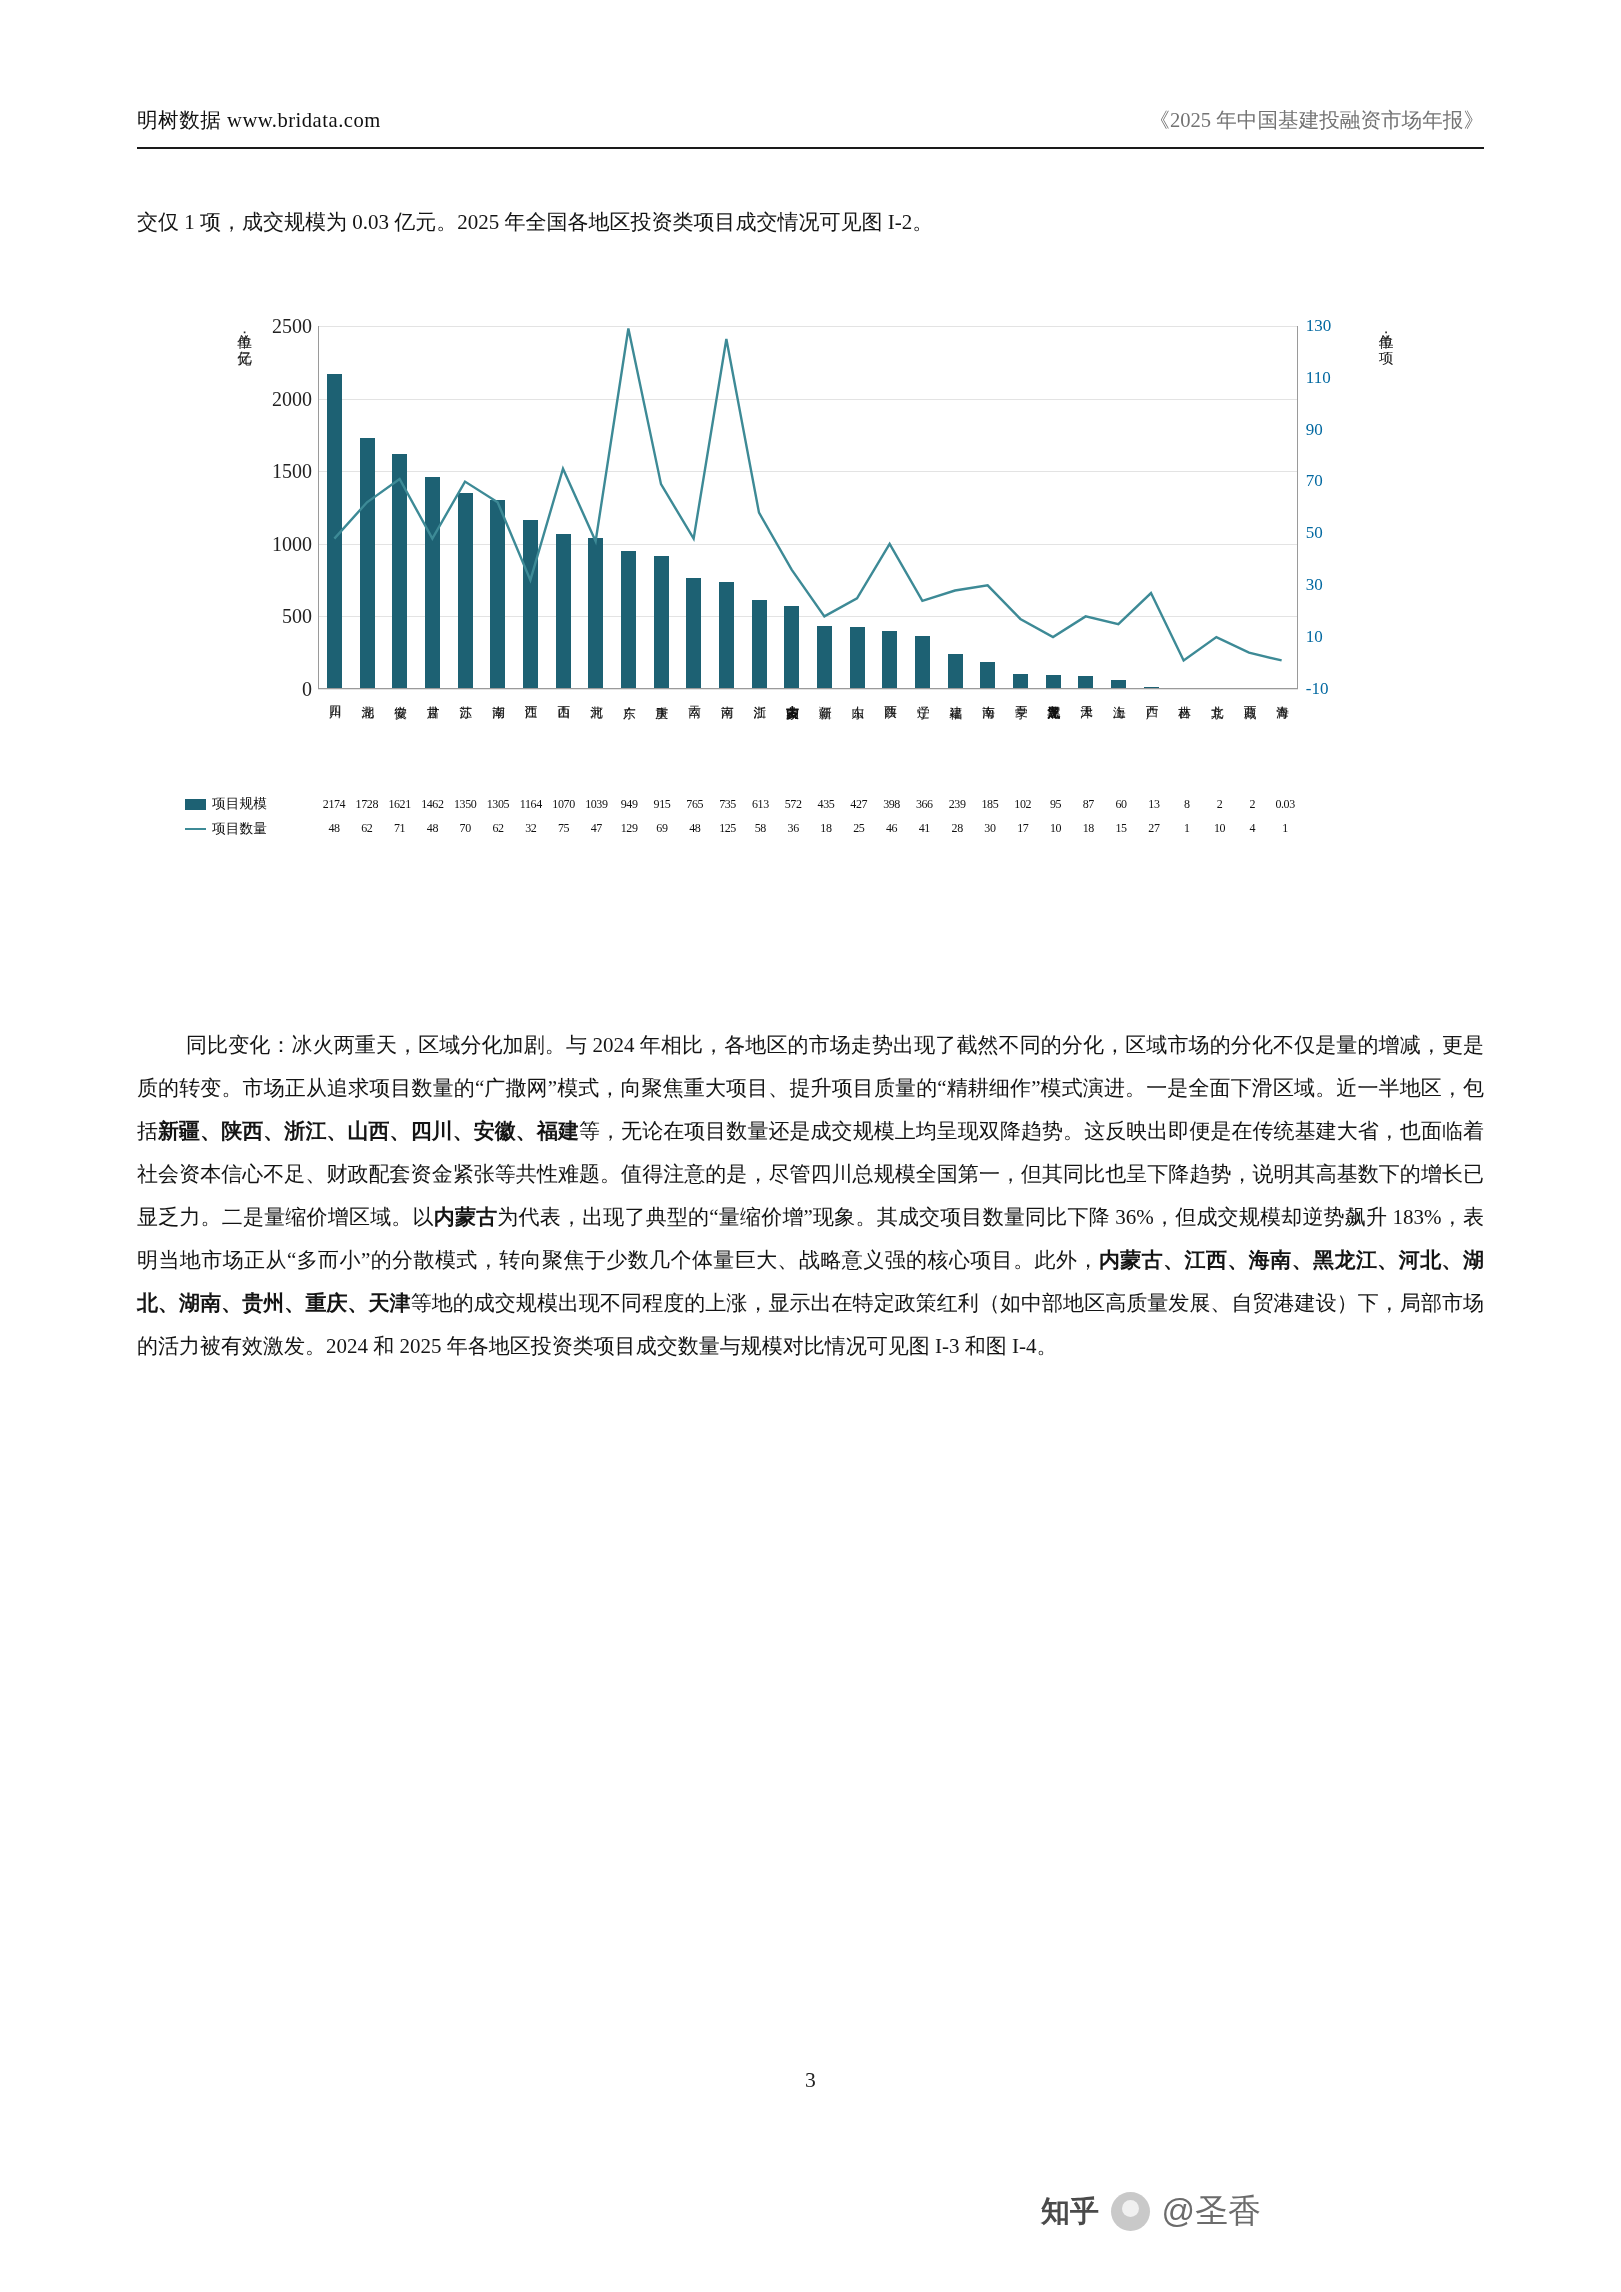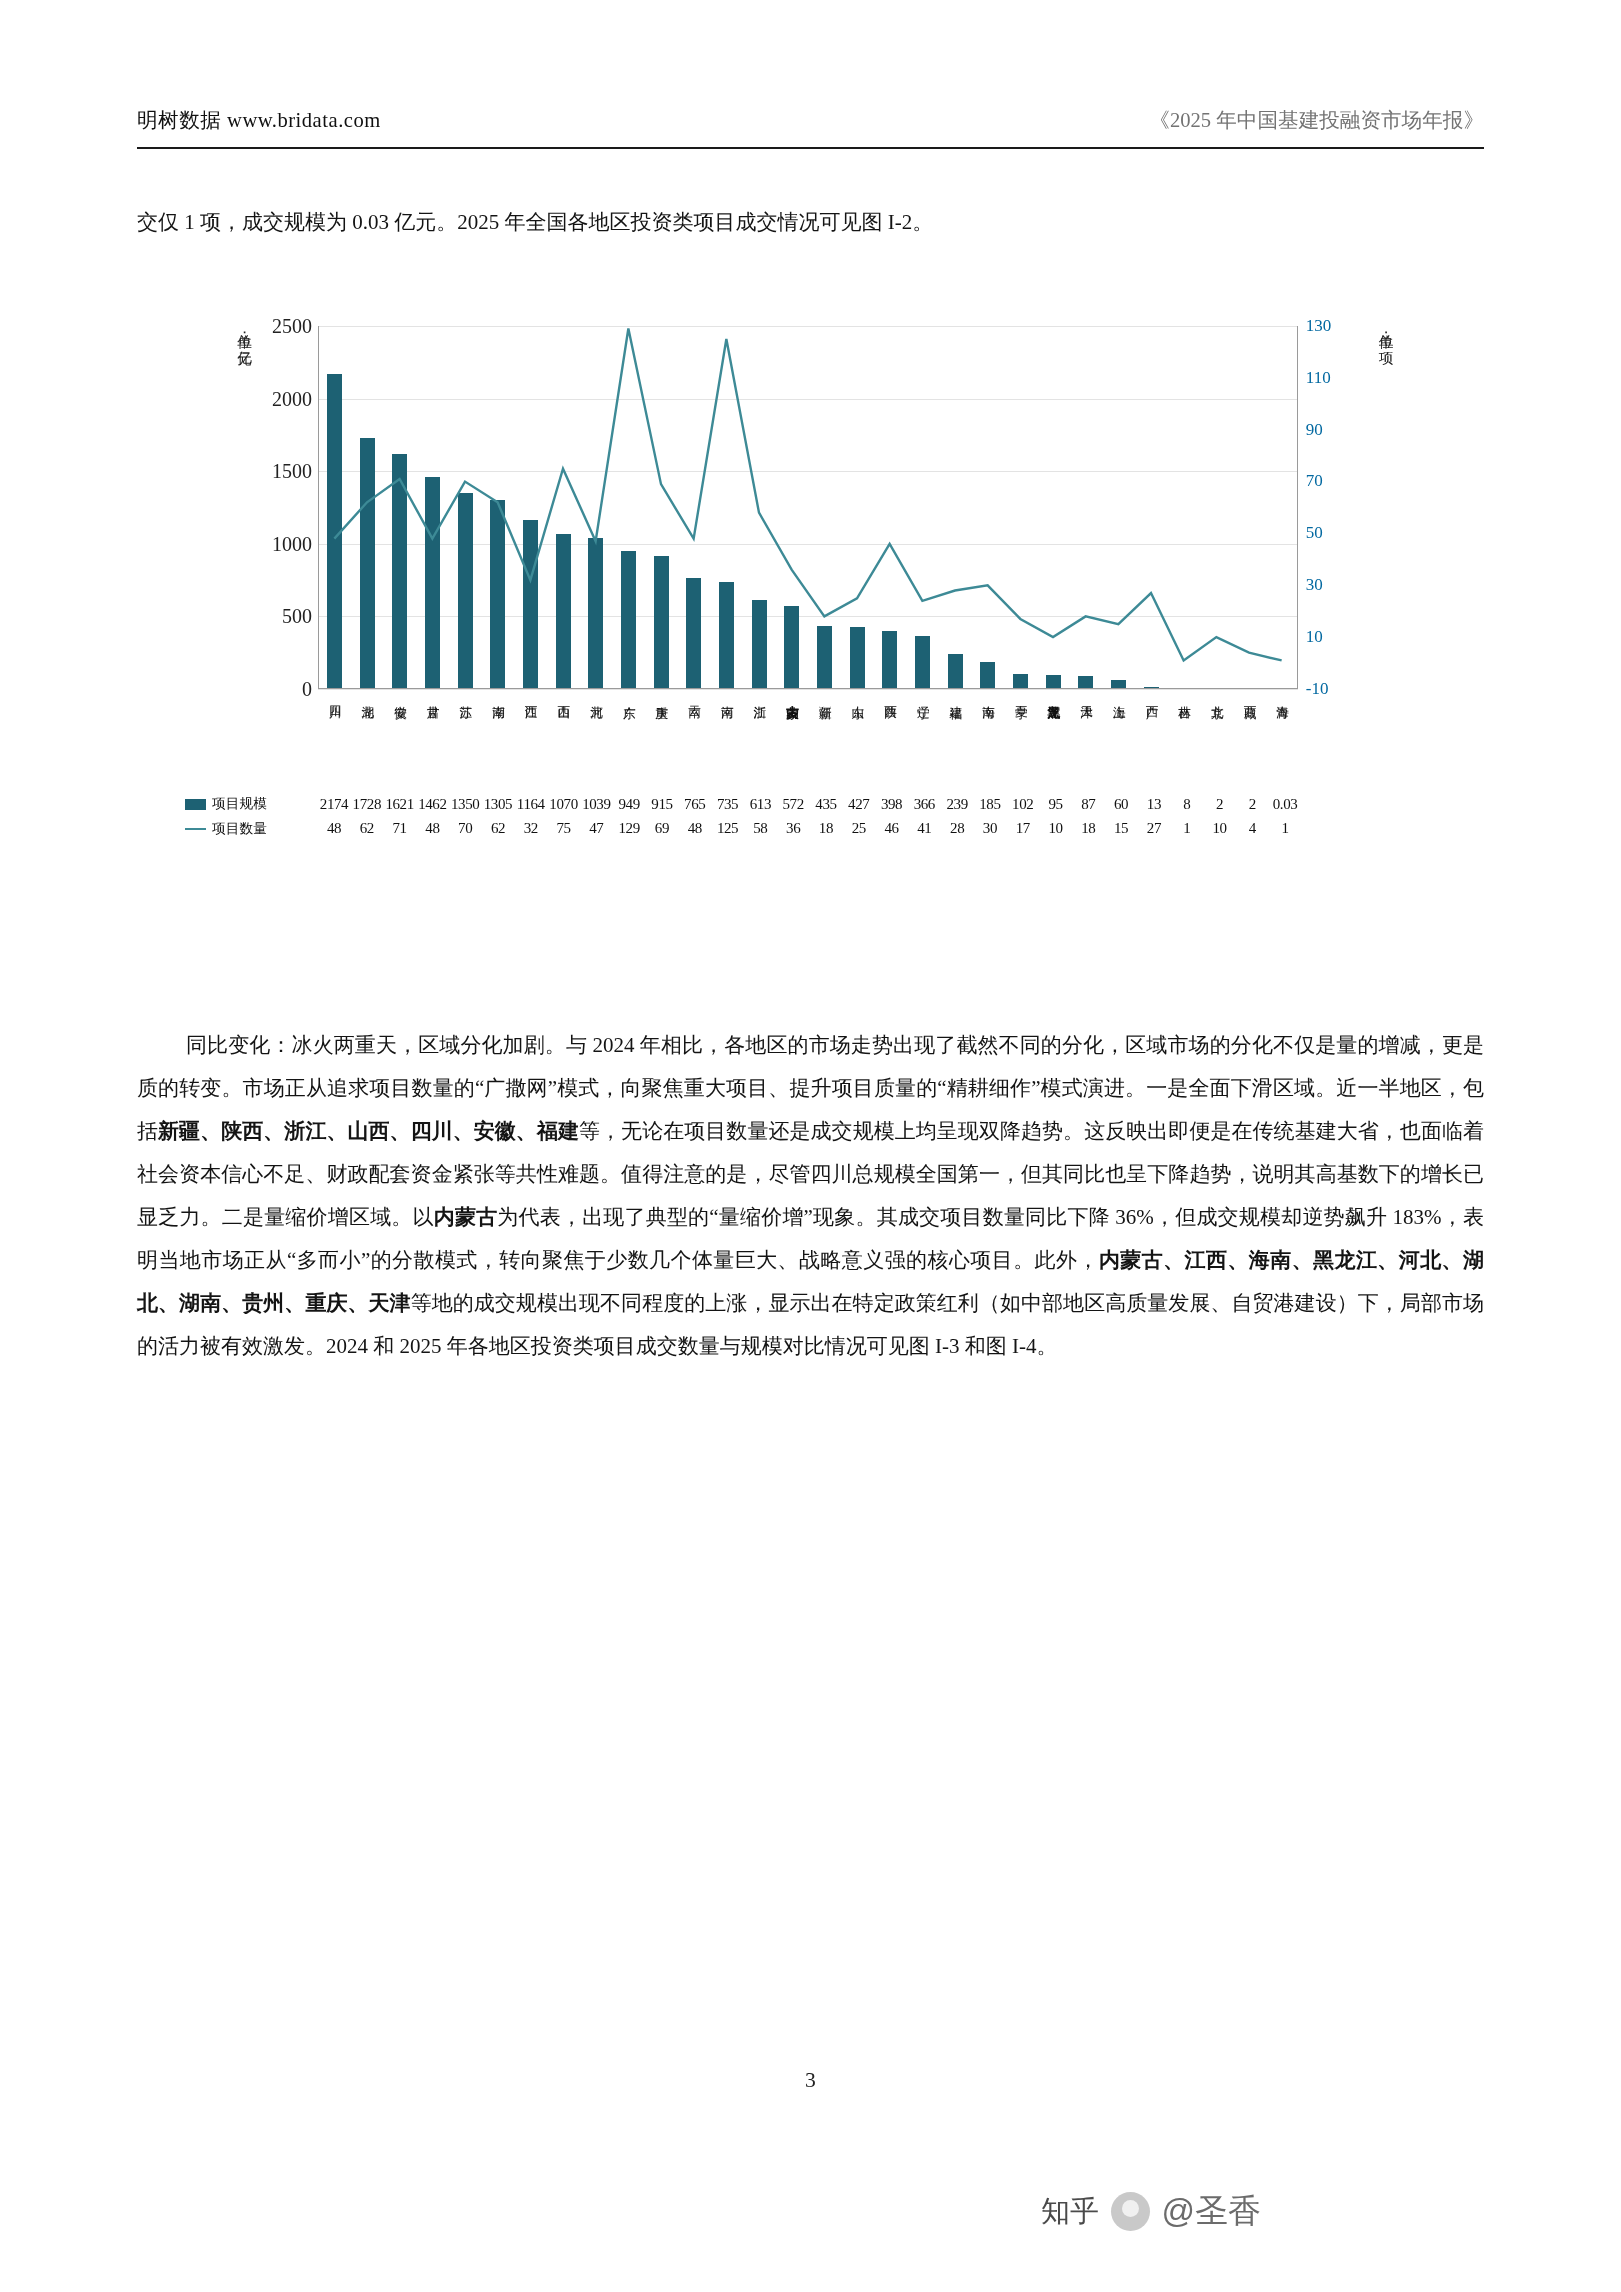--- a/index.html
+++ b/index.html
@@ -175,21 +175,21 @@
     gap: 5.9px;
     font-size: 13.7px;
     white-space: nowrap;
   }
   .swatch-bar { width: 21.6px; height: 10.8px; background: #1d6173; display: inline-block; }
   .swatch-line { width: 21.6px; height: 0; border-top: 2px solid #3d8a96; display: inline-block; }
   .dvals { flex: 1 1 0; display: flex; }
   .dcell {
     flex: 1 1 0;
     text-align: center;
-    font-size: 15px;
+    font-size: 12px;
     letter-spacing: -0.4px;
   }
 
   
   .page-number {
     position: absolute;
     left: 0; top: 2068px;
     width: 1621px;
     text-align: center;
     font-size: 21.6px;
@@ -202,21 +202,21 @@
     display: flex;
     align-items: center;
     gap: 11.8px;
     color: #6b6b6b;
     font-size: 33px;
     font-family: "Liberation Sans", sans-serif;
   }
   .wm-logo {
     font-size: 29px;
     color: #4a4a4a;
-    font-weight: normal;
+    font-weight: bold;
   }
   .wm-avatar {
     width: 39px; height: 39px; border-radius: 50%;
     background: #c9c9c9;
     display: inline-block;
     position: relative;
   }
   .wm-avatar::after {
     content: "";
     position: absolute;

